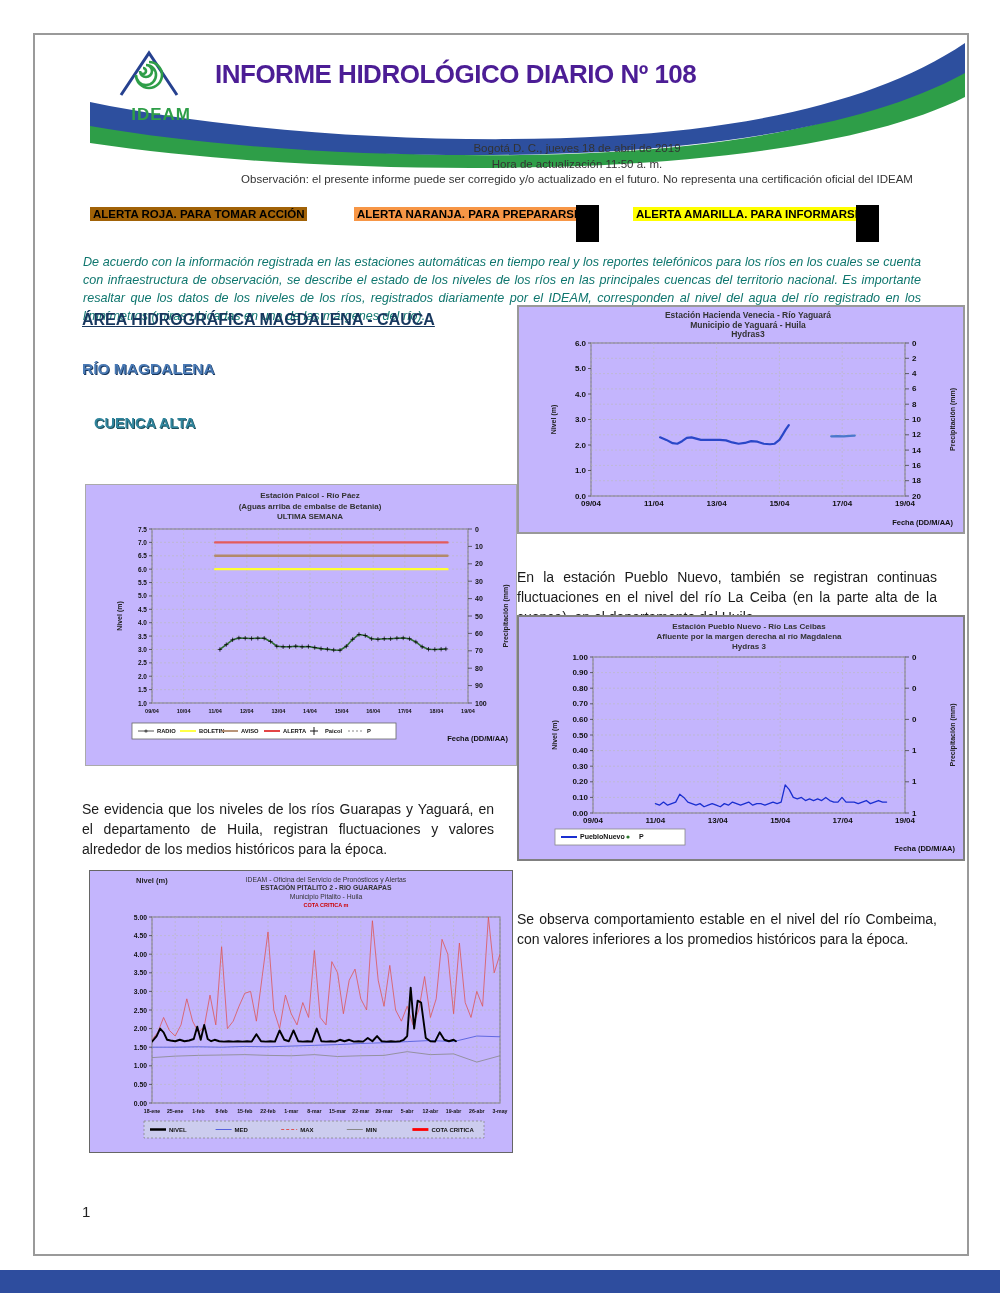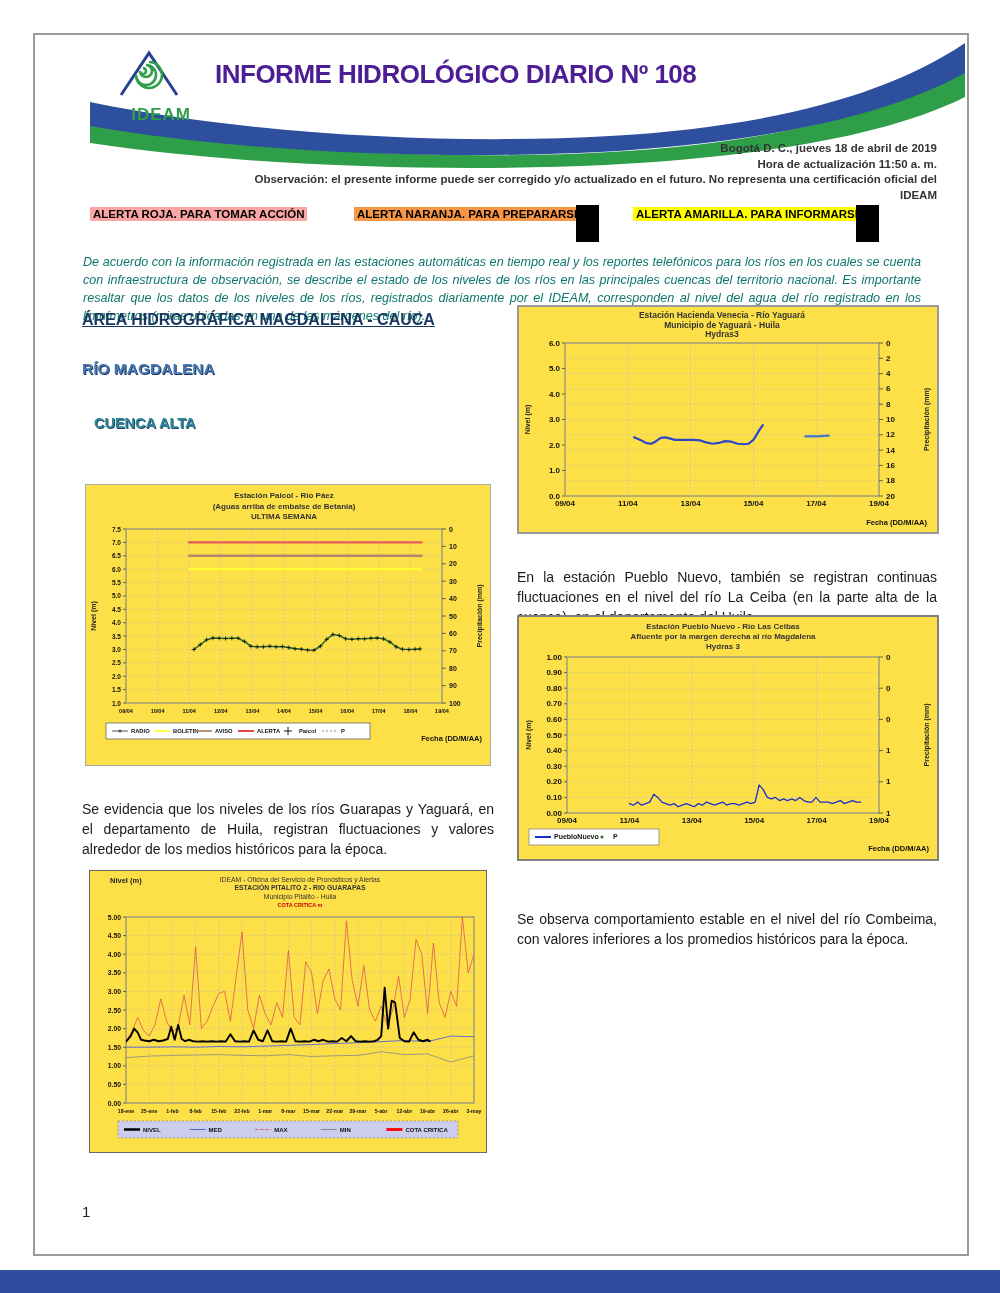--- a/index.html
+++ b/index.html
@@ -6,43 +6,43 @@
   body{width:1000px;height:1293px;position:relative;background:#fff;
        font-family:"Liberation Sans",sans-serif;color:#222;overflow:hidden;}
   .page{position:absolute;left:33px;top:33px;width:932px;height:1219px;
         border:2px solid #9a9a9a;background:#fff;}
   .bottom-bar{position:absolute;left:0;top:1270px;width:1000px;height:23px;background:#2e4d9e;}
   .swoosh{position:absolute;left:0;top:0;width:932px;height:150px;pointer-events:none;}
   .logo{position:absolute;left:72px;top:10px;width:84px;text-align:right;}
   .logo-text{font-weight:bold;font-size:17px;color:#2e9e48;letter-spacing:1px;margin-top:-2px;}
   .title{position:absolute;left:180px;top:24px;margin:0;font-size:26px;font-weight:bold;
          color:#4c1d95;letter-spacing:-0.5px;white-space:nowrap;}
-  .dateblock{position:absolute;right:30px;top:106px;width:720px;text-align:right;
-             font-size:11.5px;line-height:1.35;color:#333;font-weight:bold;}
+  .dateblock{position:absolute;right:30px;top:106px;width:720px;text-align:center;
+             font-size:11.5px;line-height:1.35;color:#333;}
   .alerts{position:absolute;left:0;top:172px;width:932px;height:48px;}
   .alert{position:absolute;font-size:11.5px;font-weight:bold;color:#000;
          padding:1px 3px;white-space:nowrap;}
-  .a-red{left:55px;background:#fca5a5;text-align:center;}
+  .a-red{left:55px;background:#a16207;text-align:center;}
   .a-orange{left:319px;background:#f79646;}
   .a-yellow{left:598px;background:#ffff00;}
   .redact{position:absolute;right:-14px;top:-2px;width:23px;height:37px;background:#000;}
   .intro{position:absolute;left:48px;top:205px;width:838px;font-size:12.6px;font-style:italic;
          text-align:justify;line-height:1.45;color:#0f766e;}
   .h-area{position:absolute;left:47px;top:276px;width:414px;margin:0;
           font-size:16px;font-weight:bold;color:#17375e;text-decoration:underline;}
   .h-rio{position:absolute;left:47px;top:325px;margin:0;font-size:15.5px;font-weight:bold;
          color:#4a7ab5;text-shadow:1px 1px 0 #17375e;}
   .h-cuenca{position:absolute;left:47px;top:368px;margin:12px;font-size:14.5px;font-weight:bold;
             color:#31859c;text-shadow:1px 1px 0 #1d4f5c;}
   .para{position:absolute;font-size:14px;text-align:justify;line-height:1.42;color:#1a1a1a;}
   .p-paicol{left:47px;top:391px;width:412px;}
   .p-guarapas{left:47px;top:751px;width:412px;}
   .p-pueblo{left:482px;top:519px;width:420px;}
   .p-combeima{left:482px;top:861px;width:420px;}
-  .chart{position:absolute;background:#fde047;}
+  .chart{position:absolute;background:#c4b5fd;padding-left:26px;}
   .chart svg{display:block;width:100%;height:100%;}
   #box-venecia{left:482px;top:270px;width:418px;height:225px;border:2px solid #999;}
   #box-paicol{left:50px;top:449px;width:404px;height:280px;border:1px solid #aaa;}
   #box-pueblo{left:482px;top:580px;width:418px;height:242px;border:2px solid #808080;}
   #box-pitalito{left:54px;top:835px;width:396px;height:281px;border:1px solid #666;}
   .pagenum{position:absolute;left:47px;top:1168px;font-size:15px;color:#222;}
   svg text{font-family:"Liberation Sans",sans-serif;}
 </style>
 </head>
 <body>

